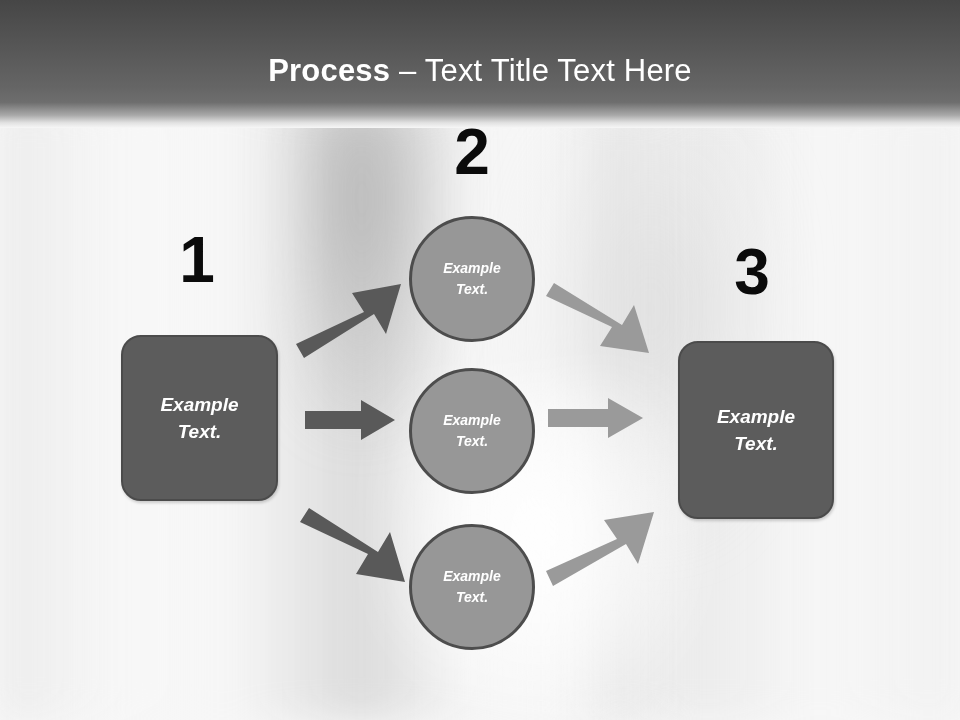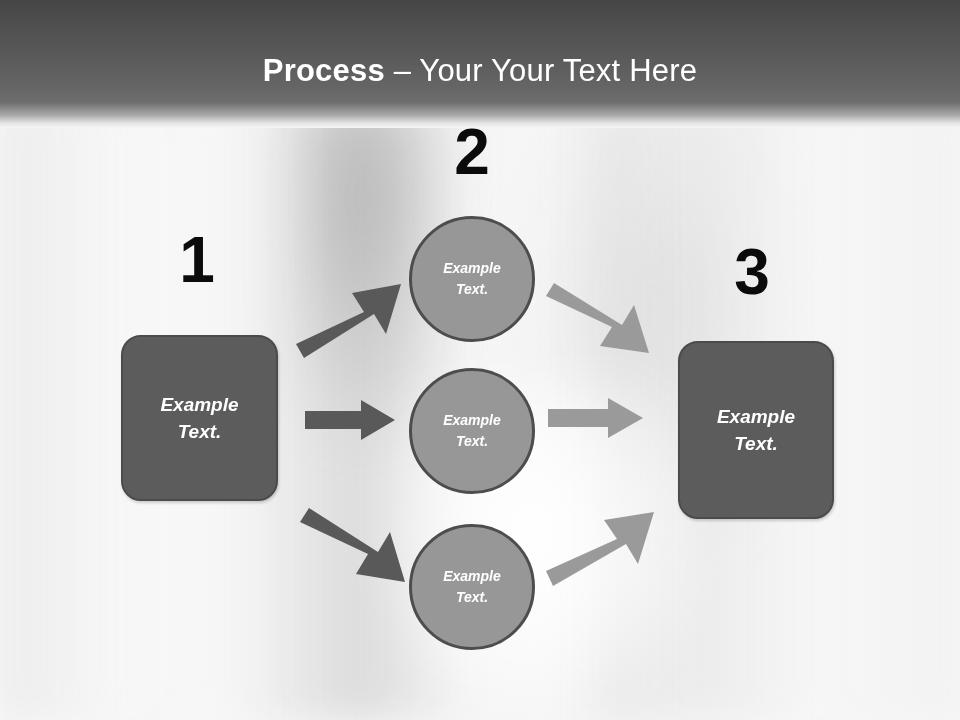--- a/index.html
+++ b/index.html
@@ -192,21 +192,21 @@
 
   <div class="bg-base" style="background: rgb(247, 247, 247);"></div>
   <div class="bg-band-a"></div>
   <div class="bg-blob"></div>
   <div class="bg-blob2"></div>
   <div class="bg-vstripe"></div>
   <div class="bg-glow"></div>
 
   <div class="header">
     <div class="header-title" style="color: rgb(255, 255, 255);">
-      <span class="strong">Process</span><span class="light"> – Your Your Text Here</span>
+      <span class="strong">Process</span><span class="light"> – Text Title Text Here</span>
     </div>
   </div>
 
   <div class="numeral" id="num-1" style="color: rgb(11, 11, 11);">1</div>
   <div class="numeral" id="num-2" style="color: rgb(11, 11, 11);">2</div>
   <div class="numeral" id="num-3" style="color: rgb(11, 11, 11);">3</div>
 
   <div class="proc-box" id="box-start" style="background: rgb(92, 92, 92); border-color: rgb(75, 75, 75); color: rgb(255, 255, 255);">
     <span>Example</span>
     <span class="line2">Text.</span>

